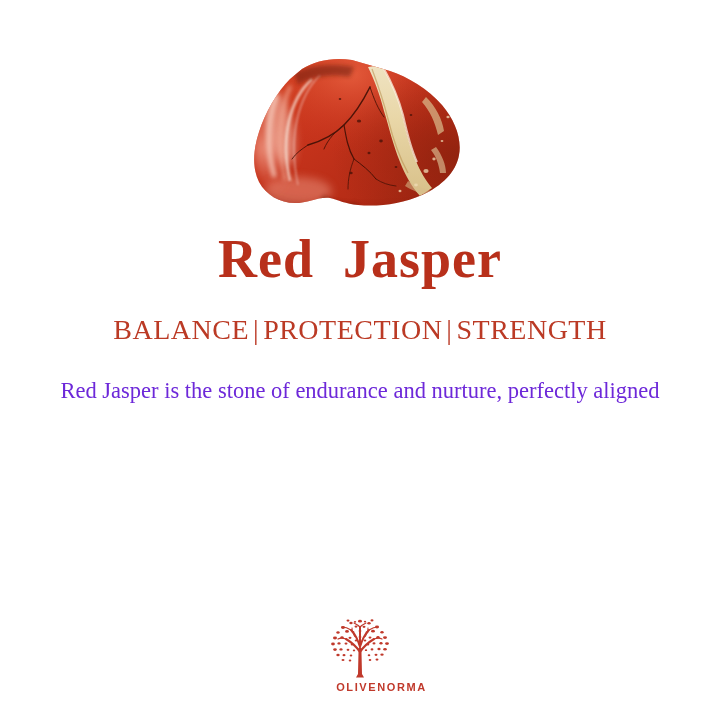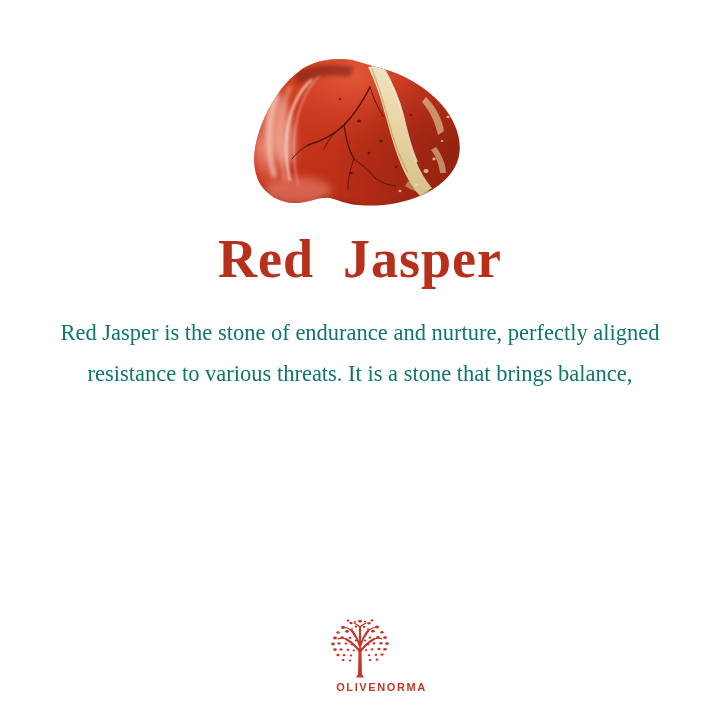--- a/index.html
+++ b/index.html
@@ -71,21 +71,21 @@
     padding: 0 4px;
   }
 
   
   .body-copy {
     margin: 26px 0 0 0;
     width: 700px;
     text-align: center;
     font-family: "Liberation Serif", serif;
     font-size: 22.5px;
-    color: #0f766e;
+    color: #6d28d9;
     line-height: 41px;
   }
   .body-copy .ln {
     display: block;
     white-space: nowrap;
   }
 
   
   .logo-block {
     position: absolute;
@@ -232,24 +232,26 @@
           <ellipse cx="48" cy="136" rx="34" ry="14" fill="#f3a38f" opacity="0.45" filter="url(#soft2)"></ellipse>
 
           <path d="M74,140 C84,148 96,150 108,148 L106,154 C92,156 80,152 70,146 Z" fill="#5d1607" opacity="0.5" filter="url(#soft1)"></path>
         </g>
       </svg>
     </div>
   </div>
 
   <h1 class="title">Red  Jasper</h1>
 
+  <div class="subtitle">
+    <span>BALANCE</span><span class="sep">|</span><span>PROTECTION</span><span class="sep">|</span><span>STRENGTH</span>
+  </div>
 
   <div class="body-copy">
     <span class="ln">Red Jasper is the stone of endurance and nurture, perfectly aligned</span>
-    <span class="ln">resistance to various threats. It is a stone that brings balance,</span>
   </div>
 
   <div class="logo-block">
     <svg class="logo-tree" viewBox="0 0 66 62">
       <g fill="#c0392b">
 
         <path d="M31.6,30 L31.0,56 L29.0,59.5 L37.0,59.5 L35.0,56 L34.4,30 Z"></path>
 
         <g stroke="#c0392b" fill="none" stroke-linecap="round">
           <path d="M33,34 C29,28 24,24 19,21" stroke-width="2.1"></path>

